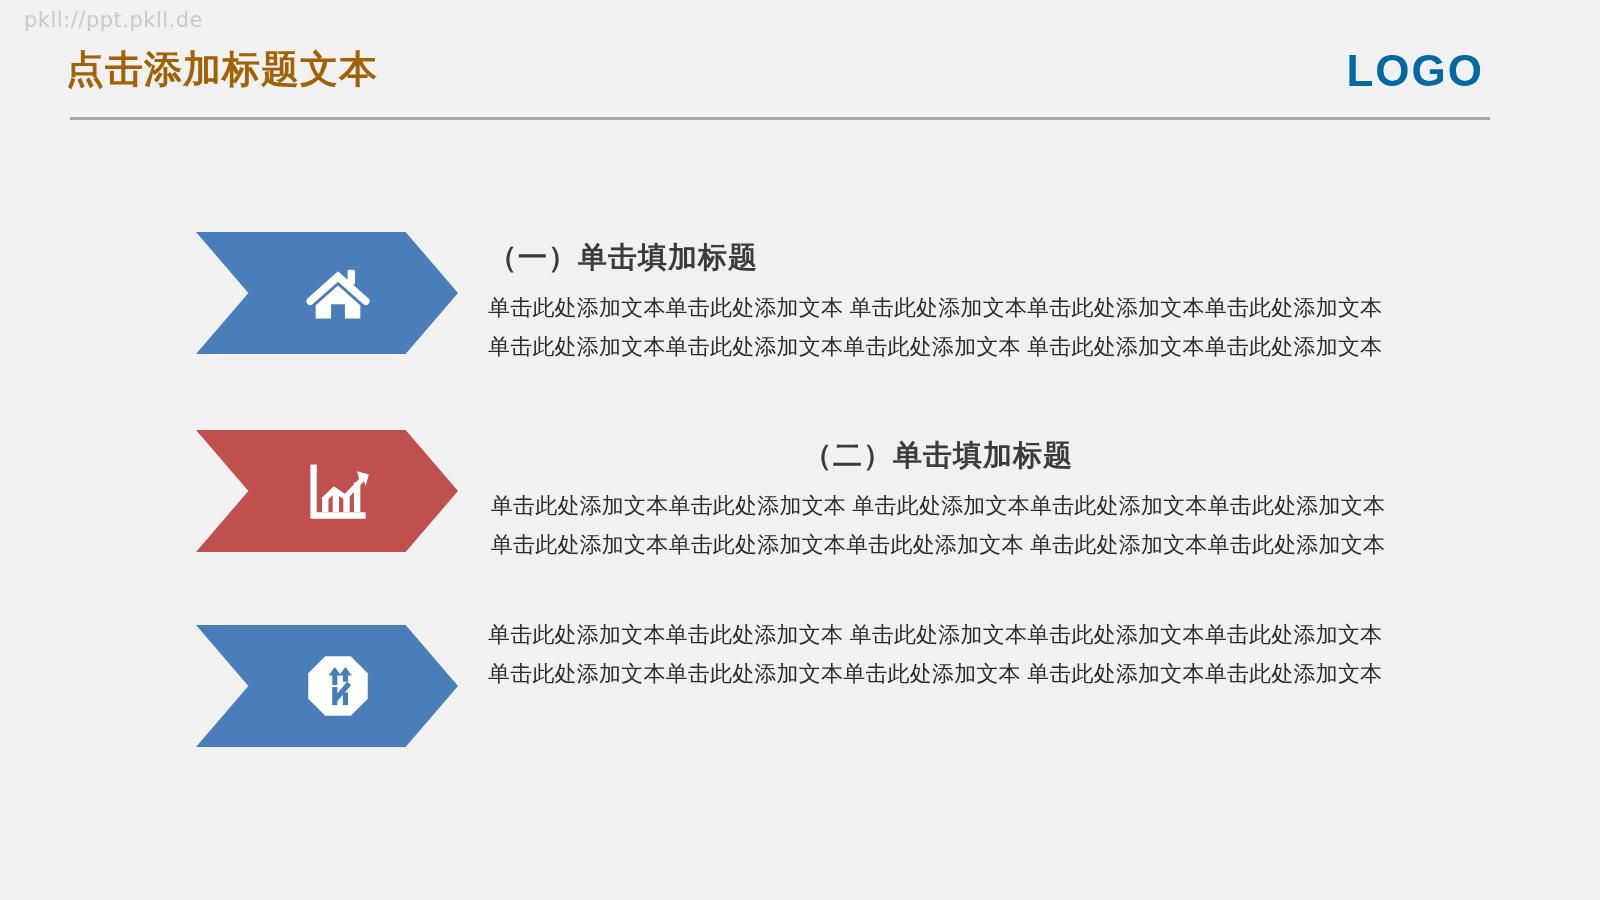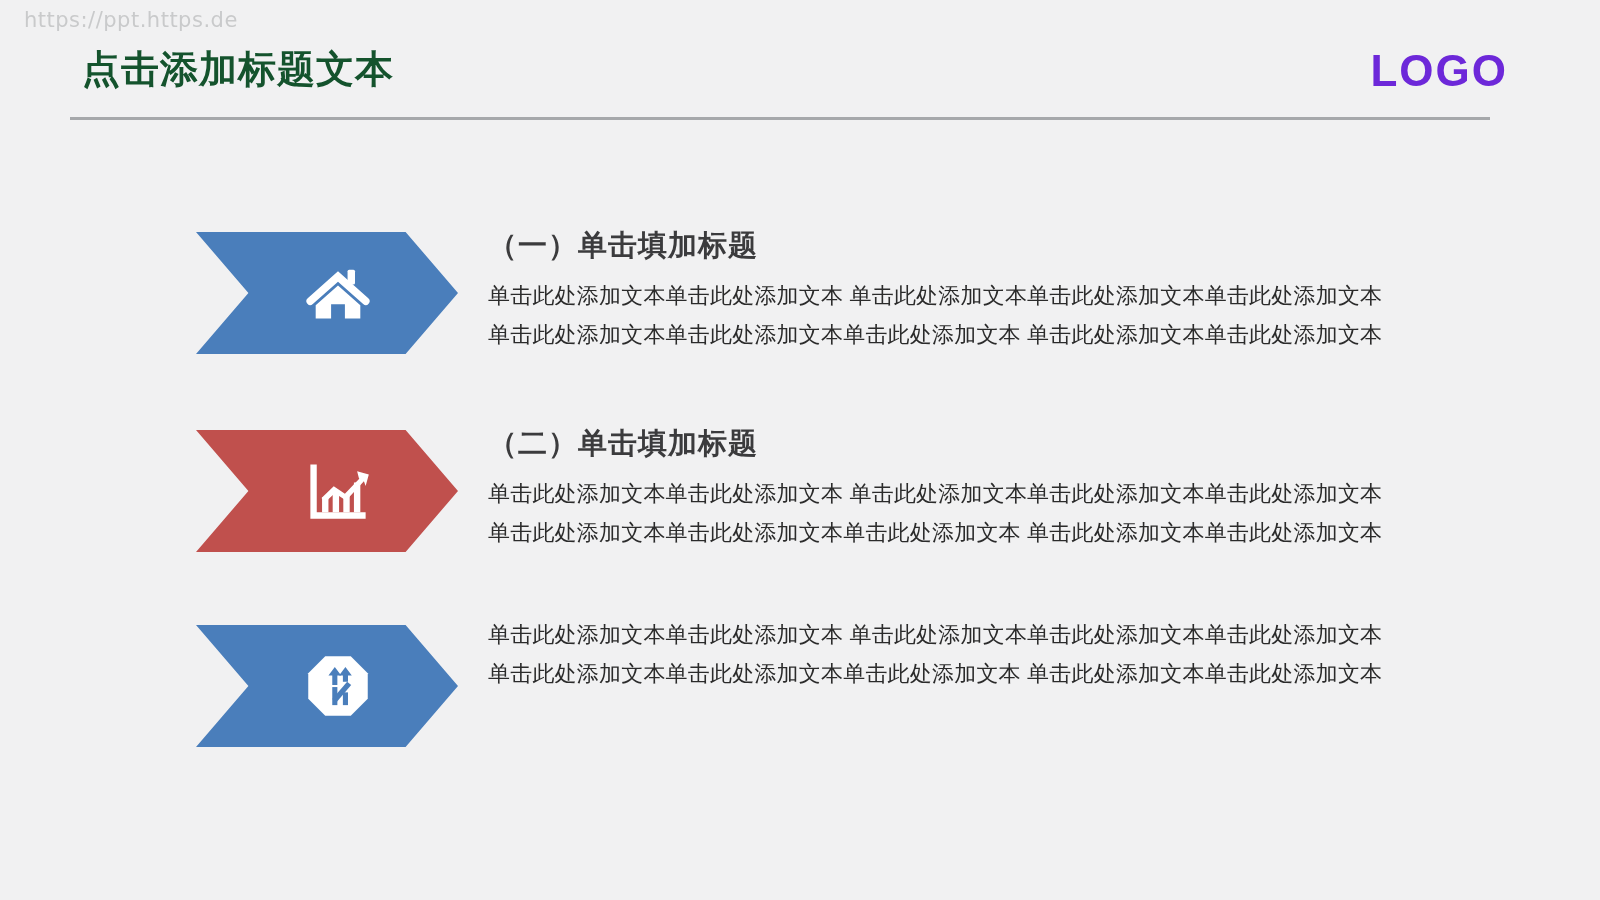--- a/index.html
+++ b/index.html
@@ -30,35 +30,35 @@
   
   .header {
     position: absolute;
     left: 0;
     top: 42px;
     width: 1600px;
     height: 80px;
   }
   .slide-title {
     position: absolute;
-    left: 82px;
+    left: 66px;
     top: 2px;
     font-size: 38px;
     font-weight: bold;
-    color: #14532d;
+    color: #a16207;
     letter-spacing: 1px;
     white-space: nowrap;
   }
   .logo {
     position: absolute;
-    right: 92px;
+    right: 116px;
     top: 4px;
     font-size: 44px;
     font-weight: bold;
-    color: #6d28d9;
+    color: #0369a1;
     letter-spacing: 2px;
     font-family: "Liberation Sans", sans-serif;
   }
   .header-rule {
     position: absolute;
     left: 70px;
     top: 75px;
     width: 1420px;
     height: 3px;
     background: #a6a8ab;
@@ -72,21 +72,21 @@
     width: 1600px;
     height: 900px;
   }
   .row {
     position: absolute;
     left: 0;
     width: 1600px;
     height: 160px;
   }
   .row-1 { top: 222px; }
-  .row-2 { top: 420px; }
+  .row-2 { top: 420px; text-align: center; }
   .row-3 { top: 615px; }
 
   
   .chevron {
     position: absolute;
     left: 196px;
     top: 10px;
     width: 262px;
     height: 122px;
     clip-path: polygon(0% 0%, 80% 0%, 100% 50%, 80% 100%, 0% 100%, 20% 50%);
@@ -108,35 +108,35 @@
     position: absolute;
     left: 488px;
     top: 0;
     width: 900px;
   }
   .sec-heading {
     font-size: 29px;
     font-weight: bold;
     color: #3b3b3d;
     letter-spacing: 1px;
-    margin: 4px 0 10px 0;
+    margin: 16px 0 10px 0;
     white-space: nowrap;
   }
   .sec-line {
     font-size: 22px;
     color: #2b2b2b;
     line-height: 1.78;
     white-space: nowrap;
     letter-spacing: 0.2px;
   }
 </style>
 </head>
 <body>
 
-<div class="watermark">https://ppt.https.de</div>
+<div class="watermark">pkll://ppt.pkll.de</div>
 
 <div class="header">
   <div class="slide-title">点击添加标题文本</div>
   <div class="logo">LOGO</div>
   <div class="header-rule"></div>
 </div>
 
 <div class="rows">
 
   <div class="row row-1">

